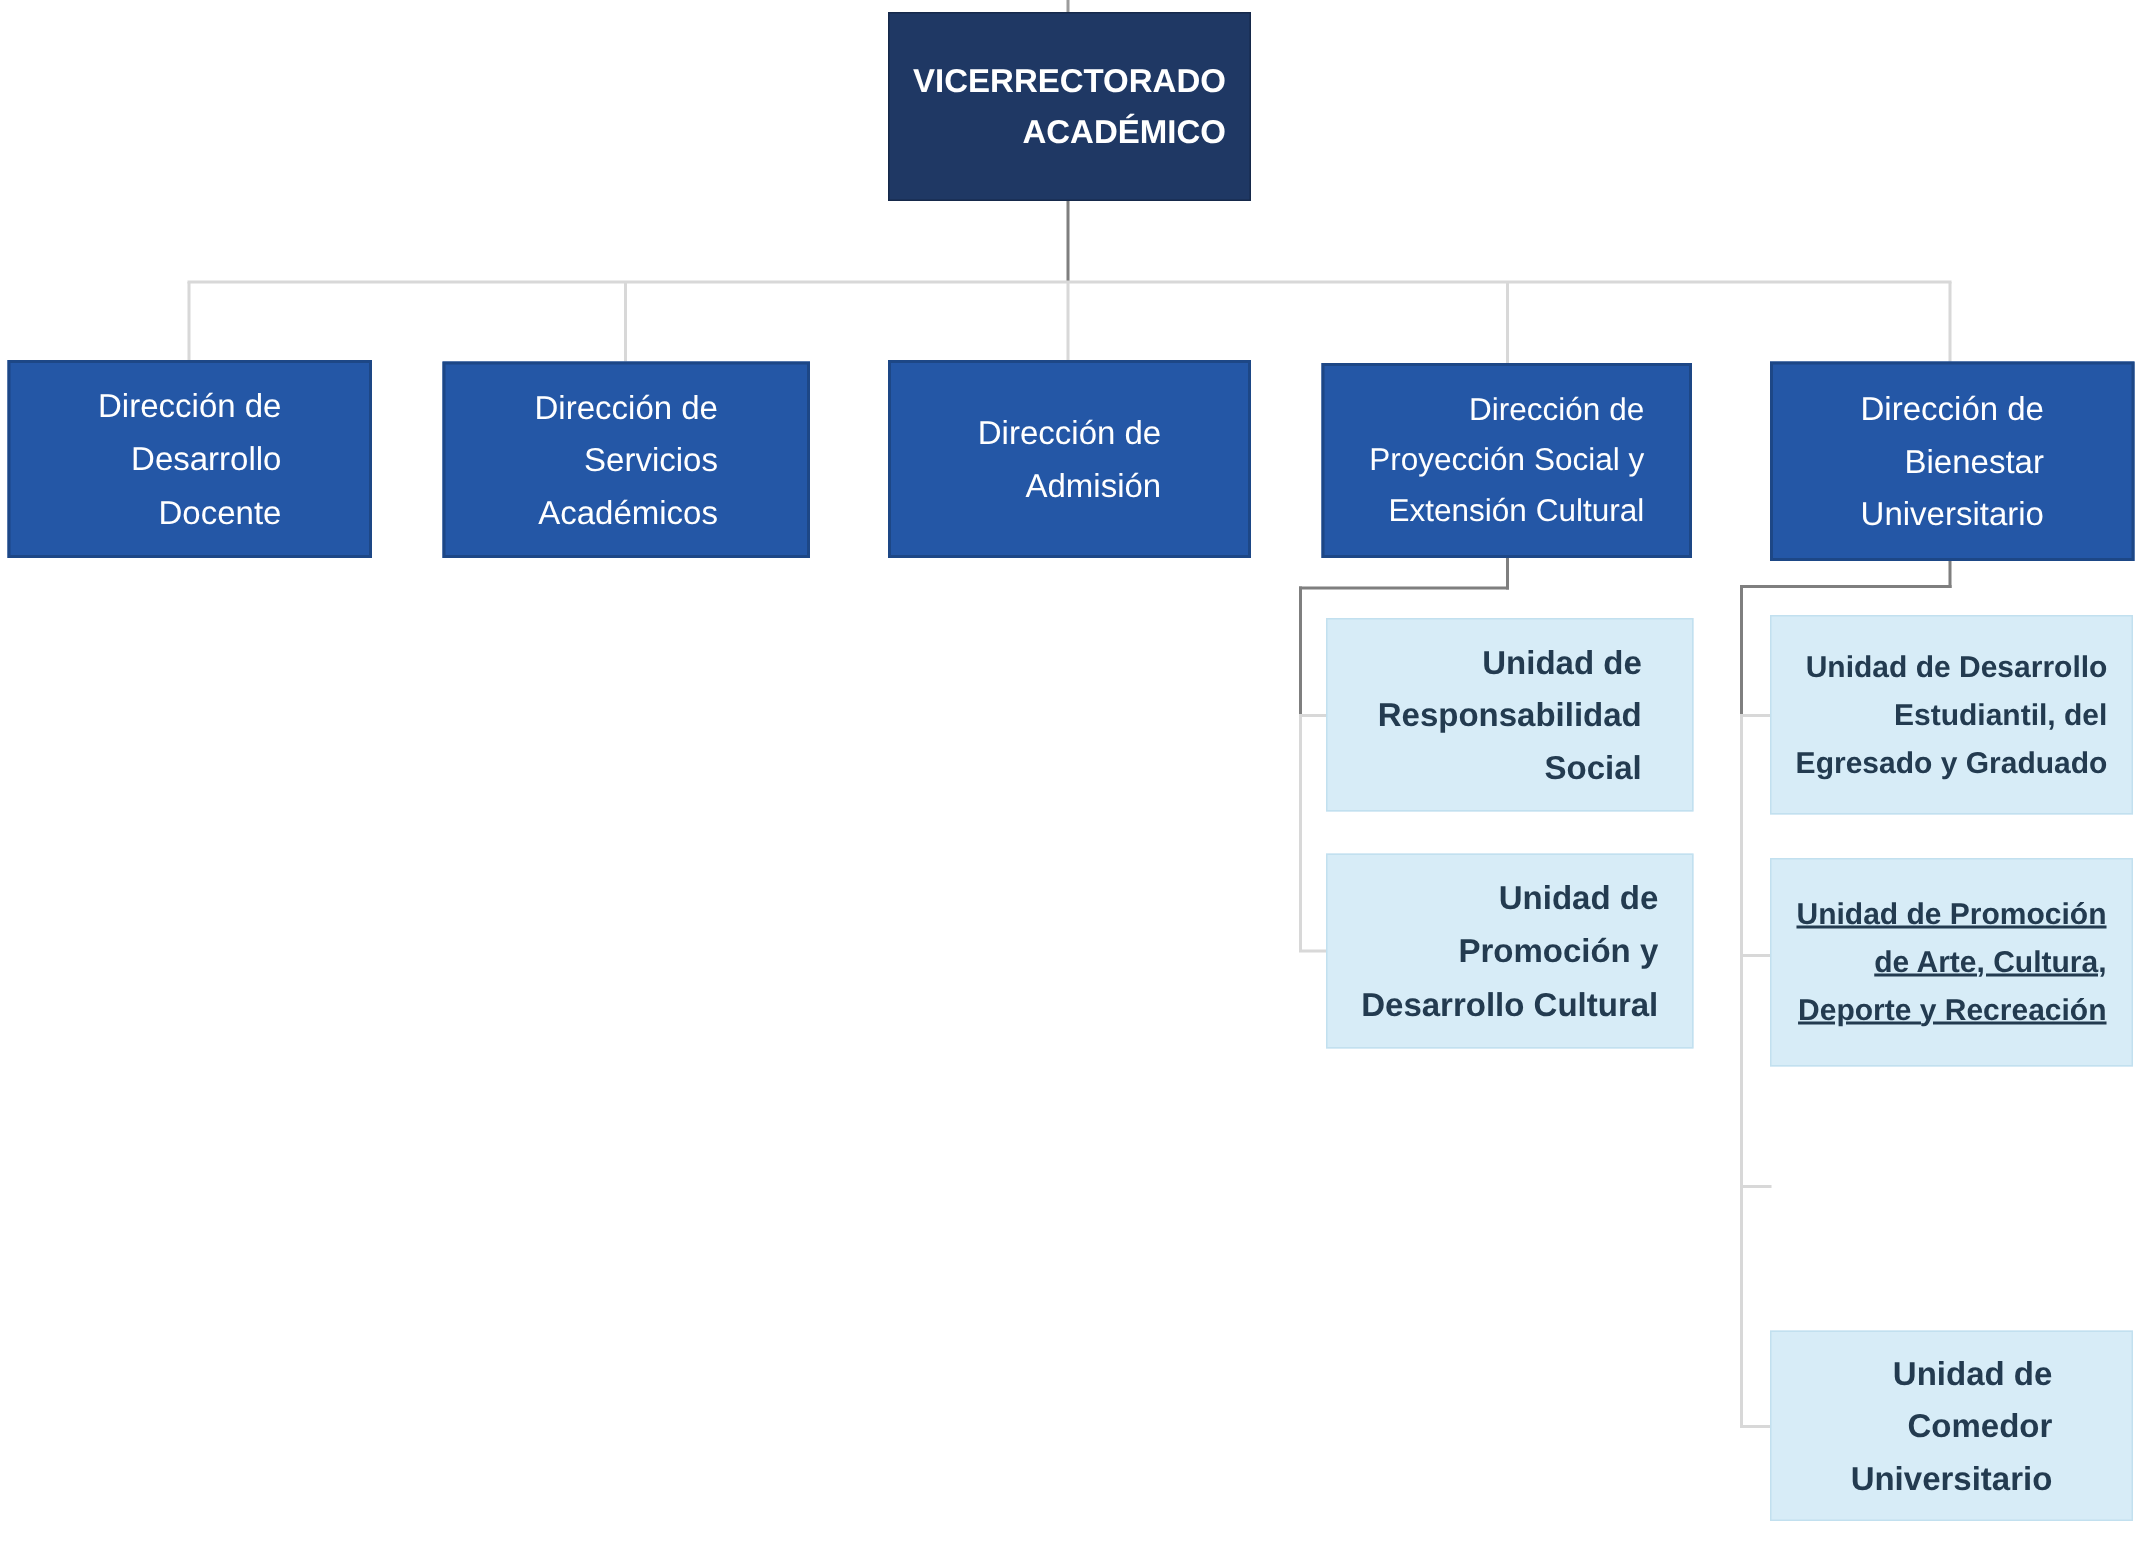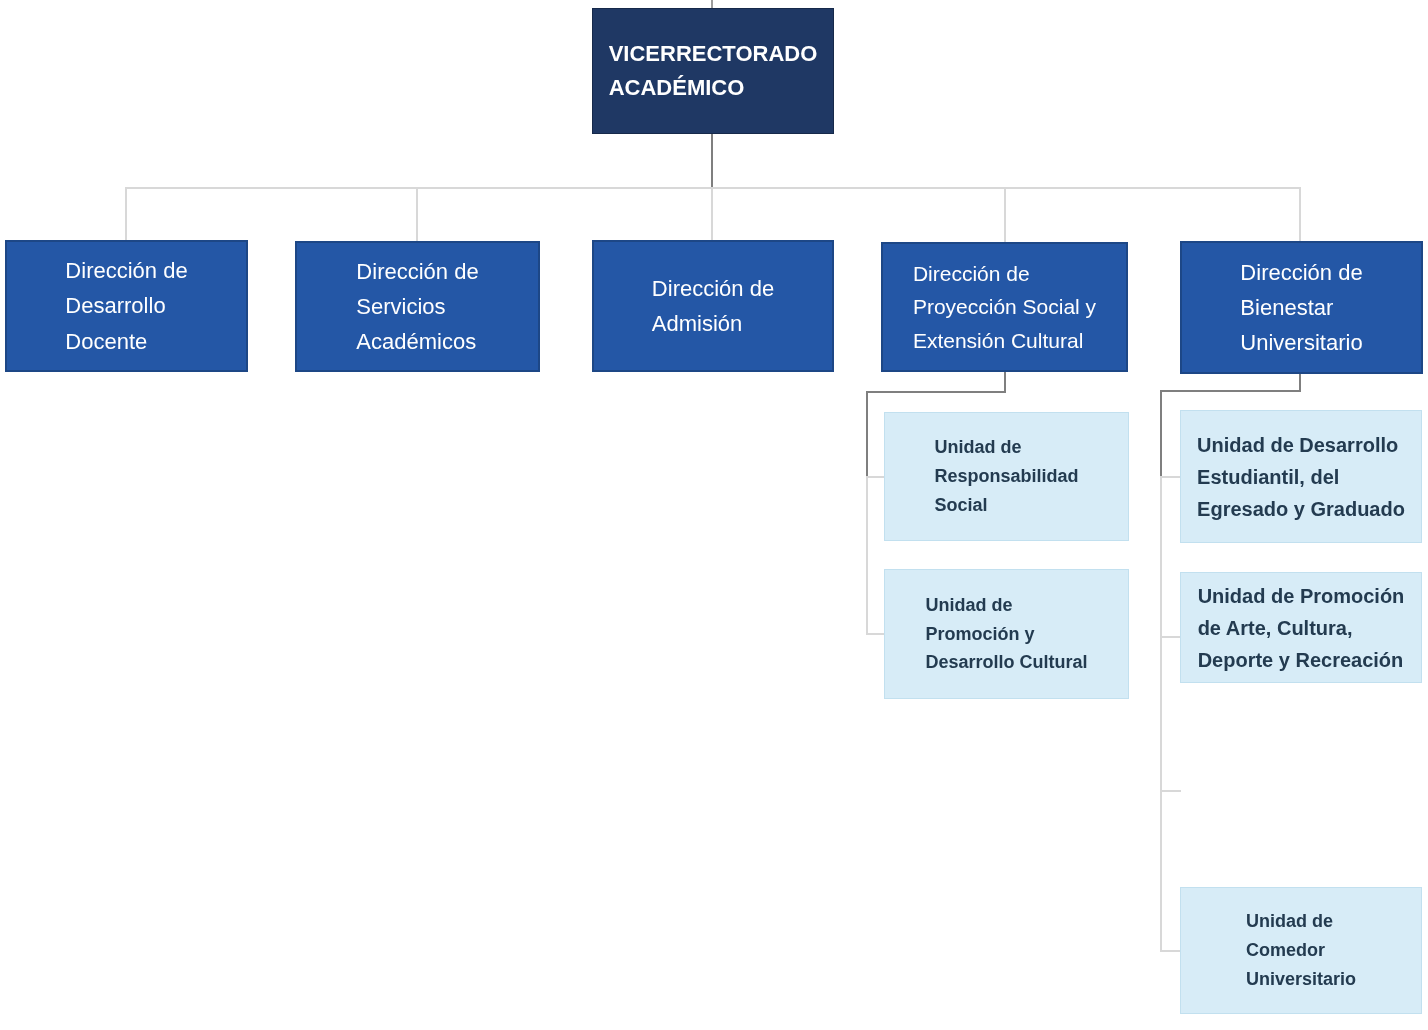--- a/index.html
+++ b/index.html
@@ -10,21 +10,21 @@
     background: #ffffff;
     font-family: "Liberation Sans", "DejaVu Sans", sans-serif;
     overflow: hidden;
   }
   .box {
     position: absolute;
     box-sizing: border-box;
     display: flex;
     align-items: center;
     justify-content: center;
-    text-align: left;
+    text-align: right;
     white-space: pre-line;
   }
   .box-root {
     background: var(--c-root, #1f3864);
     color: #ffffff;
     font-weight: 700;
     font-size: 22px;
     line-height: 1.55;
     border: 1px solid #16294a;
   }
@@ -34,21 +34,21 @@
     font-weight: 400;
     font-size: 22px;
     line-height: 1.6;
     border: 2px solid #1d4786;
   }
   .box-dir.small { font-size: 21px; }
   .box-unit {
     background: var(--c-unit, #d7ecf7);
     color: var(--c-unit-text, #233b50);
     font-weight: 700;
-    font-size: 18px;
+    font-size: 22px;
     line-height: 1.6;
     border: 1px solid #c2e0ef;
   }
   .box-unit.small { font-size: 20px; }
   .cl { position: absolute; background: var(--line-light, #d8d8d8); }
   .cd { position: absolute; background: var(--line-dark, #7f7f7f); }
   .cm { position: absolute; background: #9c9c9c; }
 </style>
 </head>
 <body>
@@ -110,21 +110,21 @@
 Social</div>
 
   <div class="box box-unit" style="left:884px; top:569px; width:245px; height:130px; padding:4px;">Unidad de
 Promoción y
 Desarrollo Cultural</div>
 
   <div class="box box-unit small" style="left:1180px; top:410px; width:242px; height:133px; padding:12px;">Unidad de Desarrollo
 Estudiantil, del
 Egresado y Graduado</div>
 
-  <div class="box box-unit small" style="left:1180px; top:572px; width:242px; height:111px; padding:4px;">Unidad de Promoción
+  <div class="box box-unit small" style="left:1180px; top:572px; width:242px; height:139px; padding:4px;text-decoration:underline;">Unidad de Promoción
 de Arte, Cultura,
 Deporte y Recreación</div>
 
 
   <div class="box box-unit" style="left:1180px; top:887px; width:242px; height:127px; padding:4px;">Unidad de
 Comedor
 Universitario</div>
 
 </div>
 

